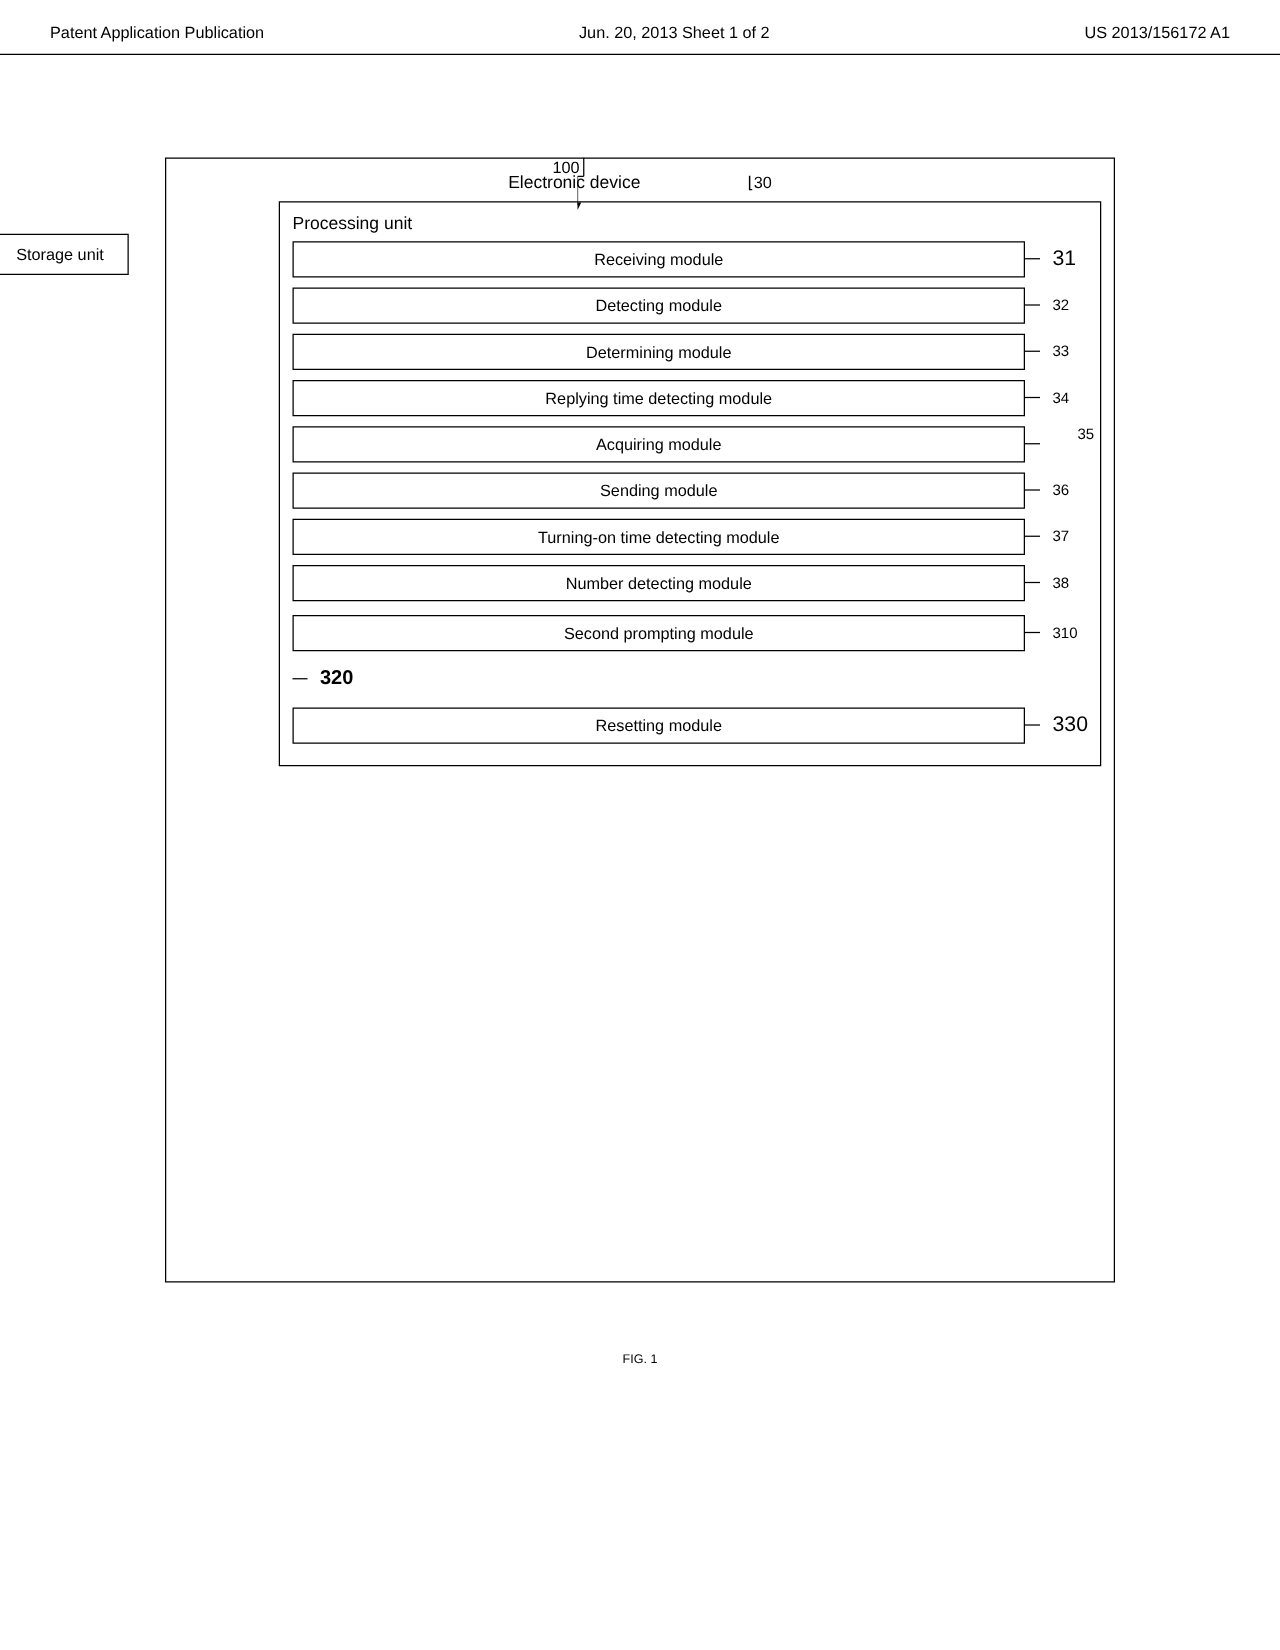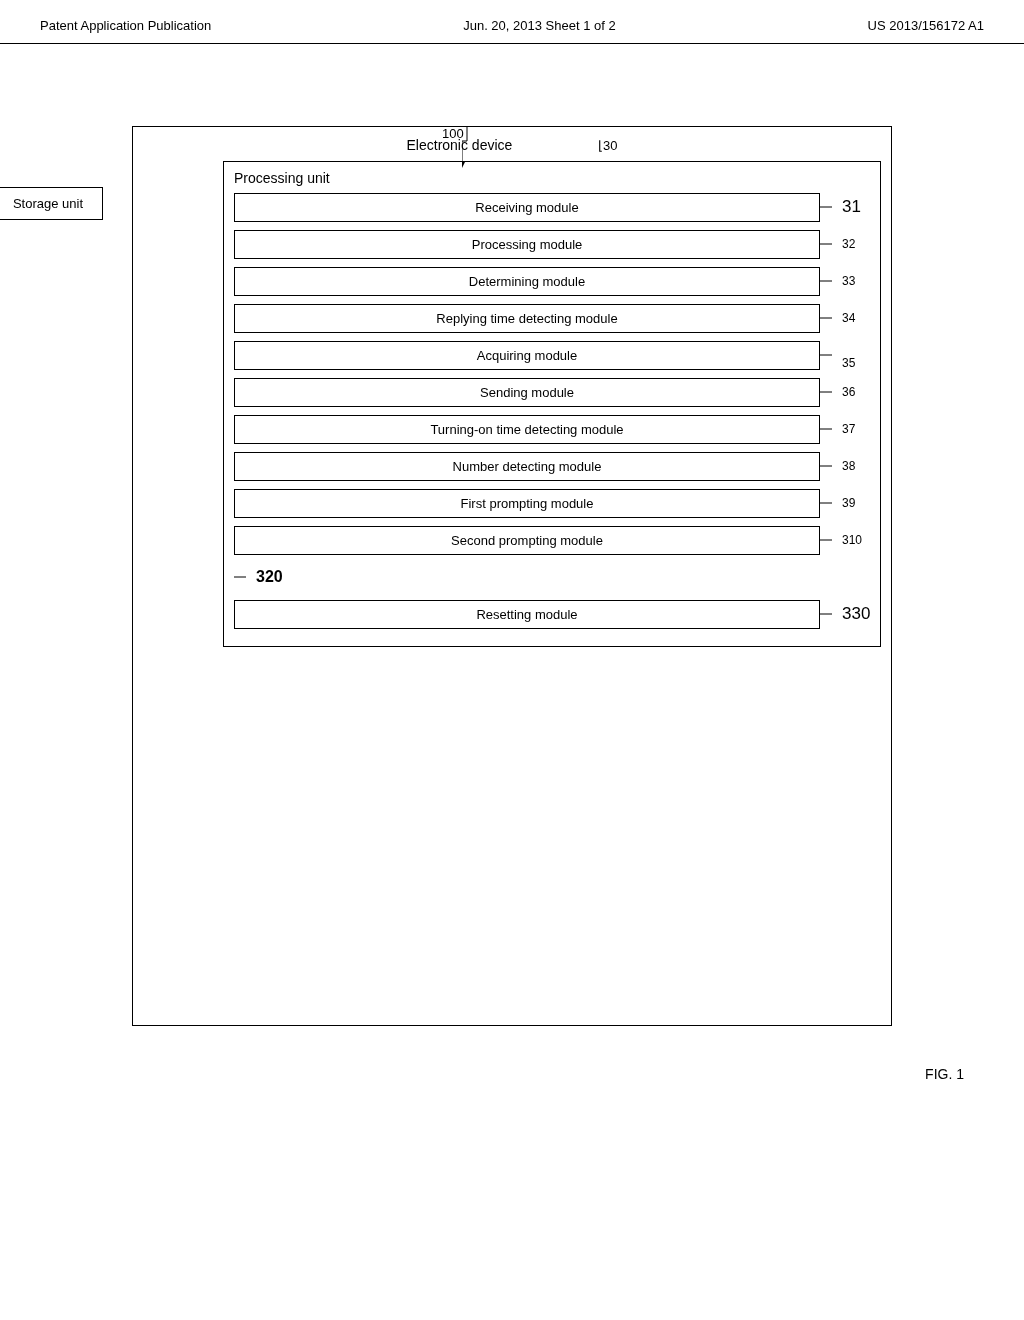--- a/index.html
+++ b/index.html
@@ -86,23 +86,23 @@
     .module-box {
       border: 1.5px solid #000;
       padding: 6px 10px;
       text-align: center;
       font-size: 13px;
       flex: 1;
     }
 
     
     .fig-caption {
-      text-align: right;
-      margin-top: 40px;
-      font-size: 14px;
+      text-align: center;
+      margin-top: 56px;
+      font-size: 10px;
     }
   </style>
 </head>
 <body>
 
 <div class="header">
   <span>Patent Application Publication</span>
   <span>Jun. 20, 2013  Sheet 1 of 2</span>
   <span>US 2013/156172 A1</span>
 </div>
@@ -143,21 +143,21 @@
               <div class="module-box">Receiving module</div>
               <div style="position: relative; width: 50px; display: flex; align-items: center;">
                 <svg style="width: 20px; height: 30px; overflow: visible;">
                   <line x1="0" y1="15" x2="12" y2="15" stroke="#000" stroke-width="1"></line>
                 </svg>
                 <span style="font-size: 17px; white-space: nowrap; margin-left: 2px;">31</span>
               </div>
             </div>
             <div style="height: 3px;"></div>
             <div class="module-row">
-              <div class="module-box">Processing module</div>
+              <div class="module-box">Detecting module</div>
               <div style="position: relative; width: 50px; display: flex; align-items: center;">
                 <svg style="width: 20px; height: 30px; overflow: visible;">
                   <line x1="0" y1="15" x2="12" y2="15" stroke="#000" stroke-width="1"></line>
                 </svg>
                 <span style="font-size: 12px; white-space: nowrap; margin-left: 2px;">32</span>
               </div>
             </div>
             <div style="height: 3px;"></div>
             <div class="module-row">
               <div class="module-box">Determining module</div>
@@ -174,21 +174,21 @@
               <div style="position: relative; width: 50px; display: flex; align-items: center;">
                 <svg style="width: 20px; height: 30px; overflow: visible;">
                   <line x1="0" y1="15" x2="12" y2="15" stroke="#000" stroke-width="1"></line>
                 </svg>
                 <span style="font-size: 12px; white-space: nowrap; margin-left: 2px;">34</span>
               </div>
             </div>
             <div style="height: 3px;"></div>
             <div class="module-row">
               <div class="module-box">Acquiring module</div>
-              <div style="position: relative; width: 50px; display: flex; align-items: flex-end;">
+              <div style="position: relative; width: 50px; display: flex; align-items: flex-start; gap: 20px;">
                 <svg style="width: 20px; height: 30px; overflow: visible;">
                   <line x1="0" y1="15" x2="12" y2="15" stroke="#000" stroke-width="1"></line>
                 </svg>
                 <span style="font-size: 12px; white-space: nowrap; margin-left: 2px;">35</span>
               </div>
             </div>
             <div style="height: 3px;"></div>
             <div class="module-row">
               <div class="module-box">Sending module</div>
               <div style="position: relative; width: 50px; display: flex; align-items: center;">
@@ -212,29 +212,20 @@
             <div class="module-row">
               <div class="module-box">Number detecting module</div>
               <div style="position: relative; width: 50px; display: flex; align-items: center;">
                 <svg style="width: 20px; height: 30px; overflow: visible;">
                   <line x1="0" y1="15" x2="12" y2="15" stroke="#000" stroke-width="1"></line>
                 </svg>
                 <span style="font-size: 12px; white-space: nowrap; margin-left: 2px;">38</span>
               </div>
             </div>
             <div style="height: 3px;"></div>
-            <div class="module-row">
-              <div class="module-box">First prompting module</div>
-              <div style="position: relative; width: 50px; display: flex; align-items: center;">
-                <svg style="width: 20px; height: 30px; overflow: visible;">
-                  <line x1="0" y1="15" x2="12" y2="15" stroke="#000" stroke-width="1"></line>
-                </svg>
-                <span style="font-size: 12px; white-space: nowrap; margin-left: 2px;">39</span>
-              </div>
-            </div>
             <div style="height: 3px;"></div>
             <div class="module-row">
               <div class="module-box">Second prompting module</div>
               <div style="position: relative; width: 50px; display: flex; align-items: center;">
                 <svg style="width: 20px; height: 30px; overflow: visible;">
                   <line x1="0" y1="15" x2="12" y2="15" stroke="#000" stroke-width="1"></line>
                 </svg>
                 <span style="font-size: 12px; white-space: nowrap; margin-left: 2px;">310</span>
               </div>
             </div>

